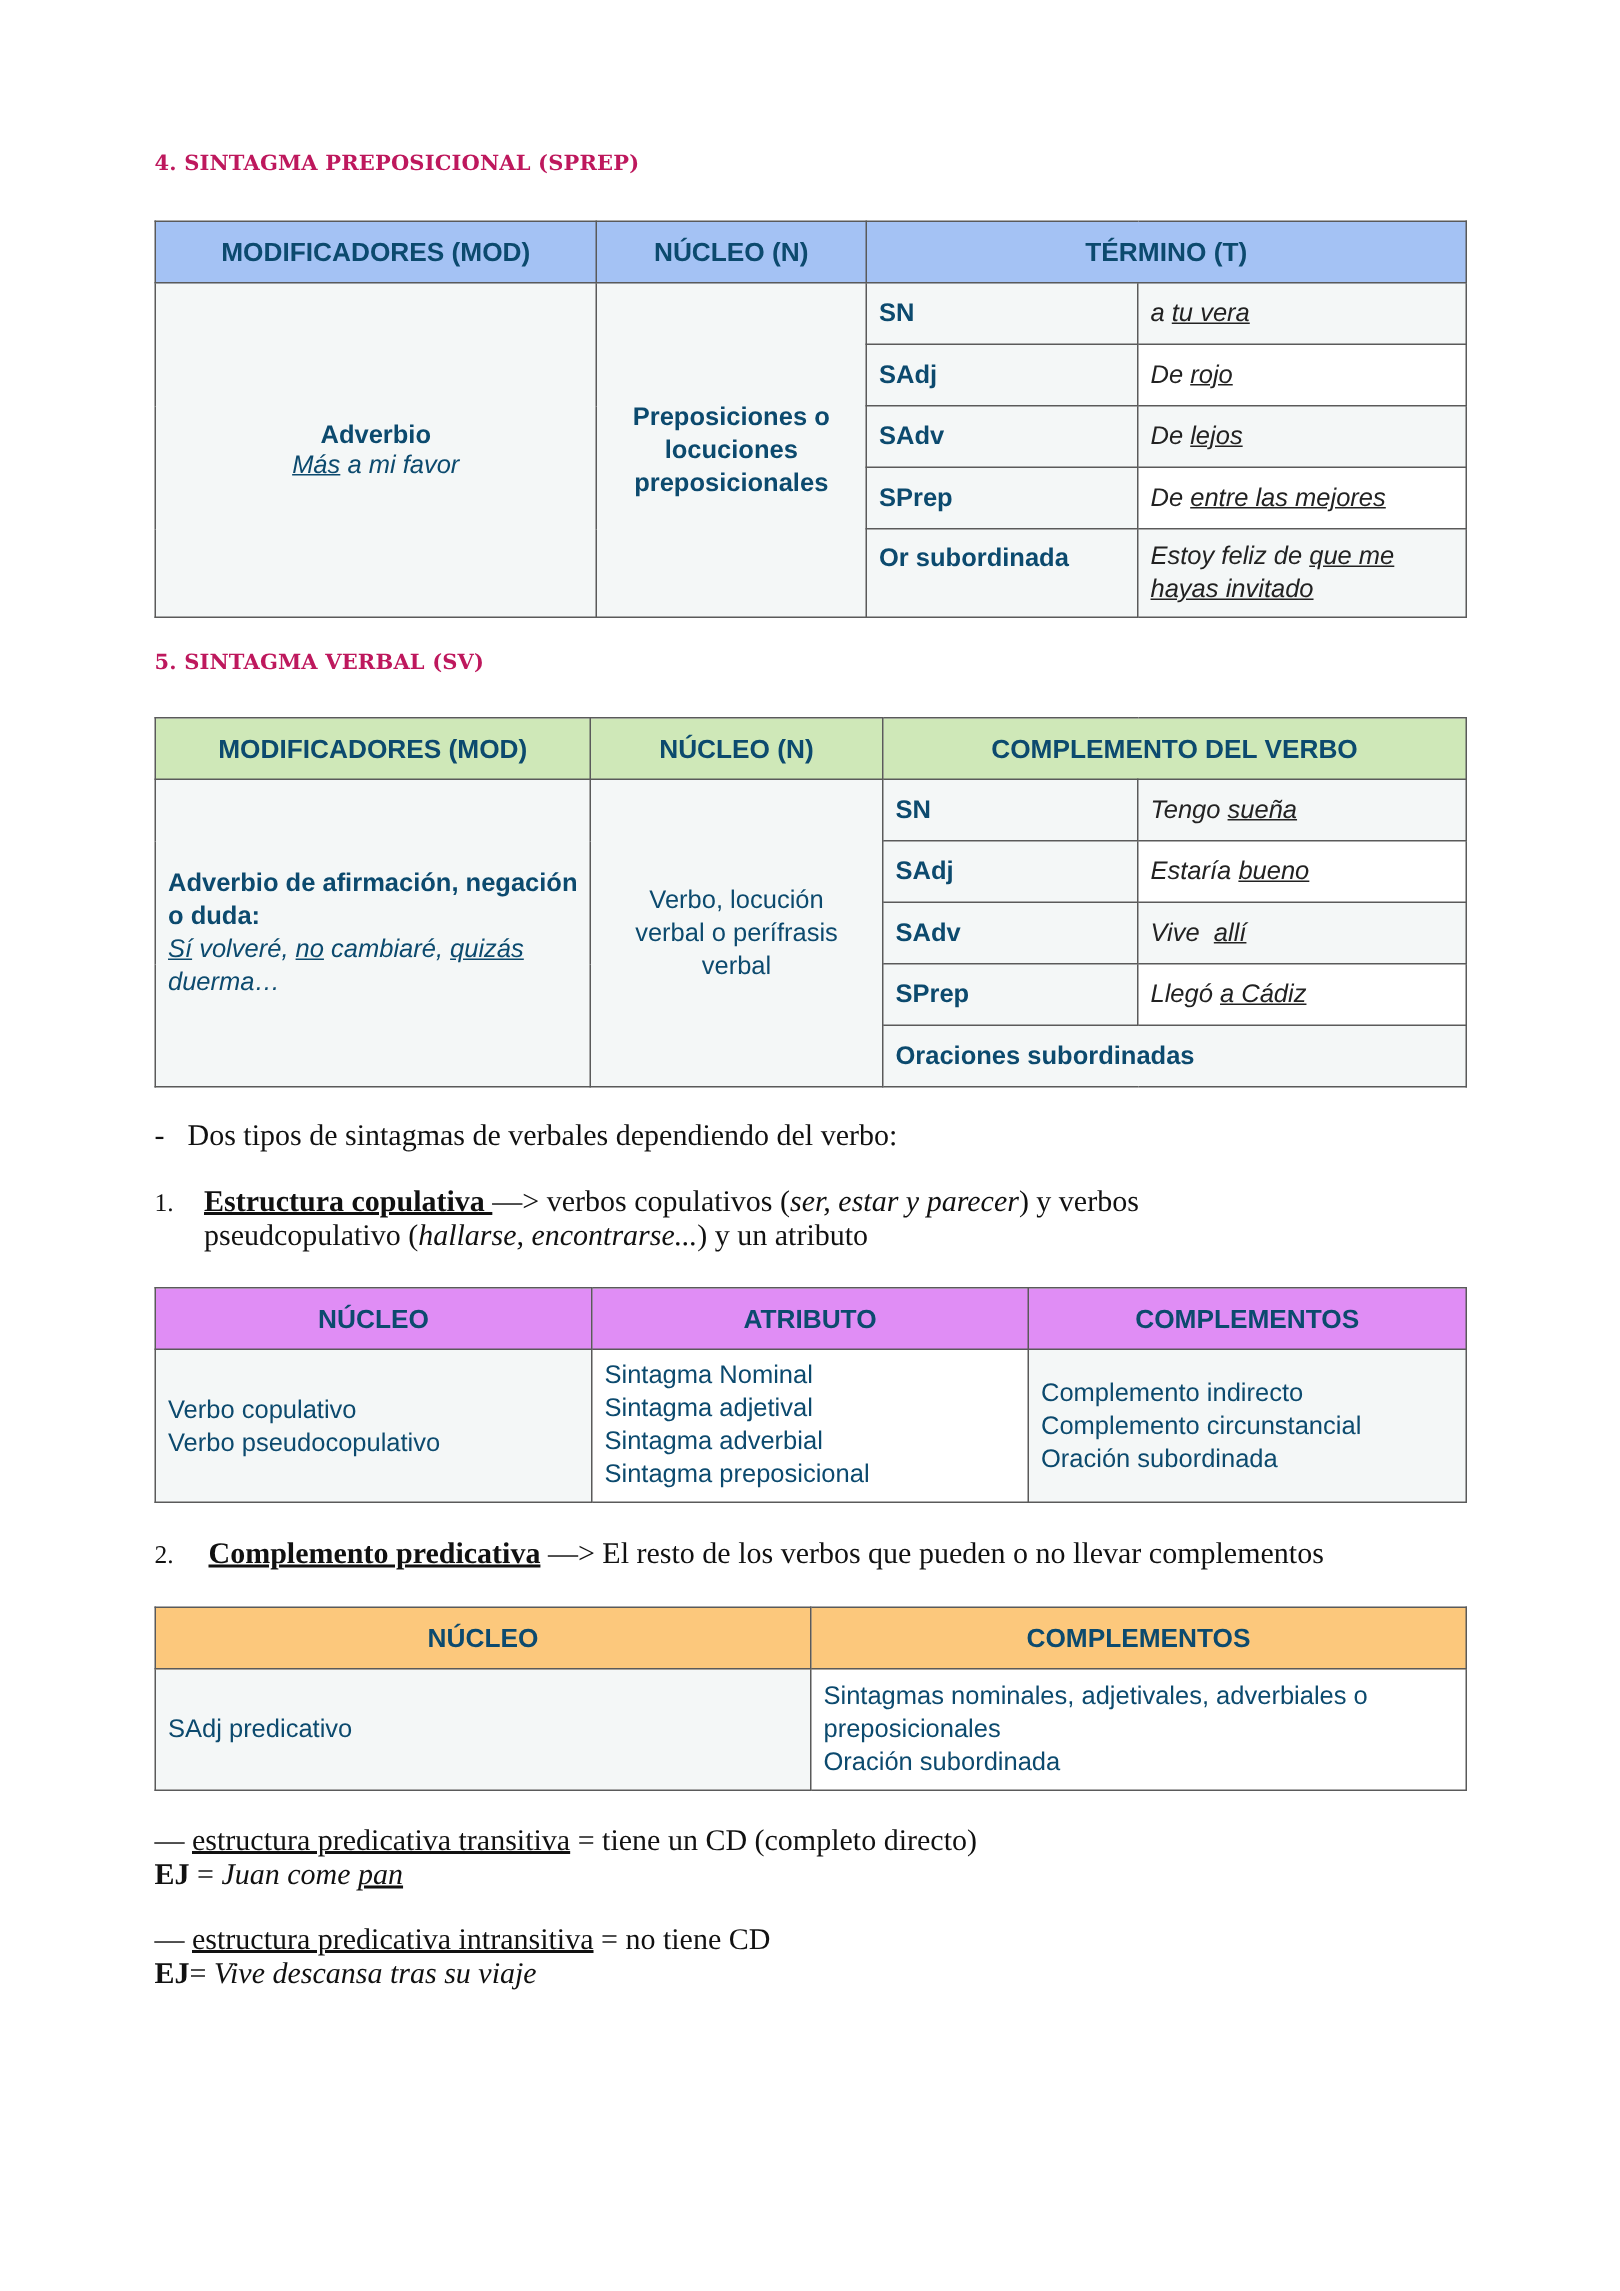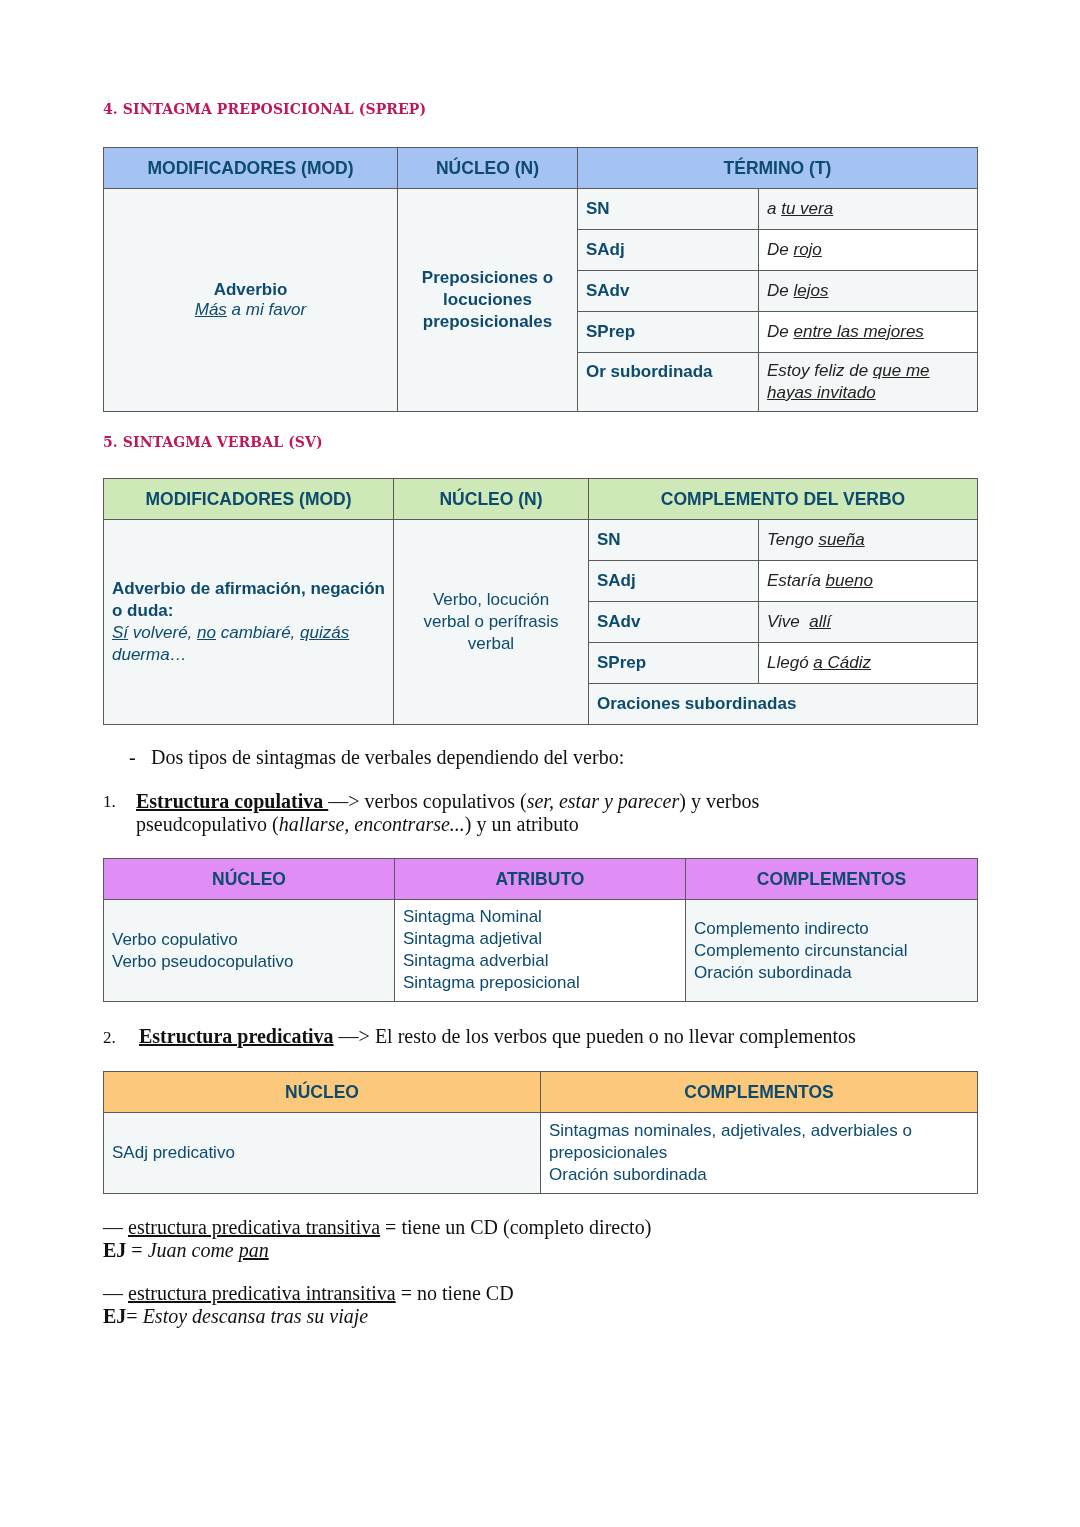--- a/index.html
+++ b/index.html
@@ -117,21 +117,21 @@
   <tr>
     <td class="cat">SPrep</td>
     <td class="ex white"><span>Llegó </span><span class="u">a Cádiz</span></td>
   </tr>
   <tr>
     <td class="cat" colspan="2">Oraciones subordinadas</td>
   </tr>
 </tbody>
   </table>
 
-<div class="line-text" style="top:746px;margin-left:26px;">
+<div class="line-text" style="top:746px;">
   <span style="display:inline-block; width:22px;">-</span><span>Dos tipos de sintagmas de verbales dependiendo del verbo:</span>
 </div>
 
 <div class="line-text" style="top:790px;">
   <div style="display:flex;">
     <span style="width:33px; font-size:17px;">1.</span>
     <div>
       <span class="b u">Estructura copulativa </span><span>—&gt; verbos copulativos (</span><span class="i">ser, estar y parecer</span><span>) y verbos</span><br>
       <span>pseudcopulativo (</span><span class="i">hallarse, encontrarse...</span><span>) y un atributo</span>
     </div>
@@ -164,21 +164,21 @@
     <td class="cell" style="line-height:22px;">
       <span class="line-block">Complemento indirecto</span>
       <span class="line-block">Complemento circunstancial</span>
       <span class="line-block">Oración subordinada</span>
     </td>
   </tr>
 </tbody>
   </table>
 
 <div class="line-text" style="top:1025px;">
-  <span style="display:inline-block; width:36px; font-size:17px;">2.</span><span class="b u">Estructura predicativa</span><span> —&gt; El resto de los verbos que pueden o no llevar complementos</span>
+  <span style="display:inline-block; width:36px; font-size:17px;">2.</span><span class="b u">Complemento predicativa</span><span> —&gt; El resto de los verbos que pueden o no llevar complementos</span>
 </div>
 
 <table style="left:103px; top:1071px; width:874px;">
   <colgroup>
       <col style="width:437px">
       <col style="width:437px">
     </colgroup>
   <tbody>
       <tr class="hdr-orange">
     <th>NÚCLEO</th>
@@ -194,14 +194,14 @@
 </tbody>
   </table>
 
 <div class="line-text" style="top:1216px;">
   <span>— </span><span class="u">estructura predicativa transitiva</span><span> = tiene un CD (completo directo)</span><br>
   <span class="b">EJ</span><span> = </span><span class="i">Juan come </span><span class="i u">pan</span>
 </div>
 
 <div class="line-text" style="top:1282px;">
   <span>— </span><span class="u">estructura predicativa intransitiva</span><span> = no tiene CD</span><br>
-  <span class="b">EJ</span><span>= </span><span class="i">Estoy descansa tras su viaje</span>
+  <span class="b">EJ</span><span>= </span><span class="i">Vive descansa tras su viaje</span>
 </div>
 
 </body></html>

